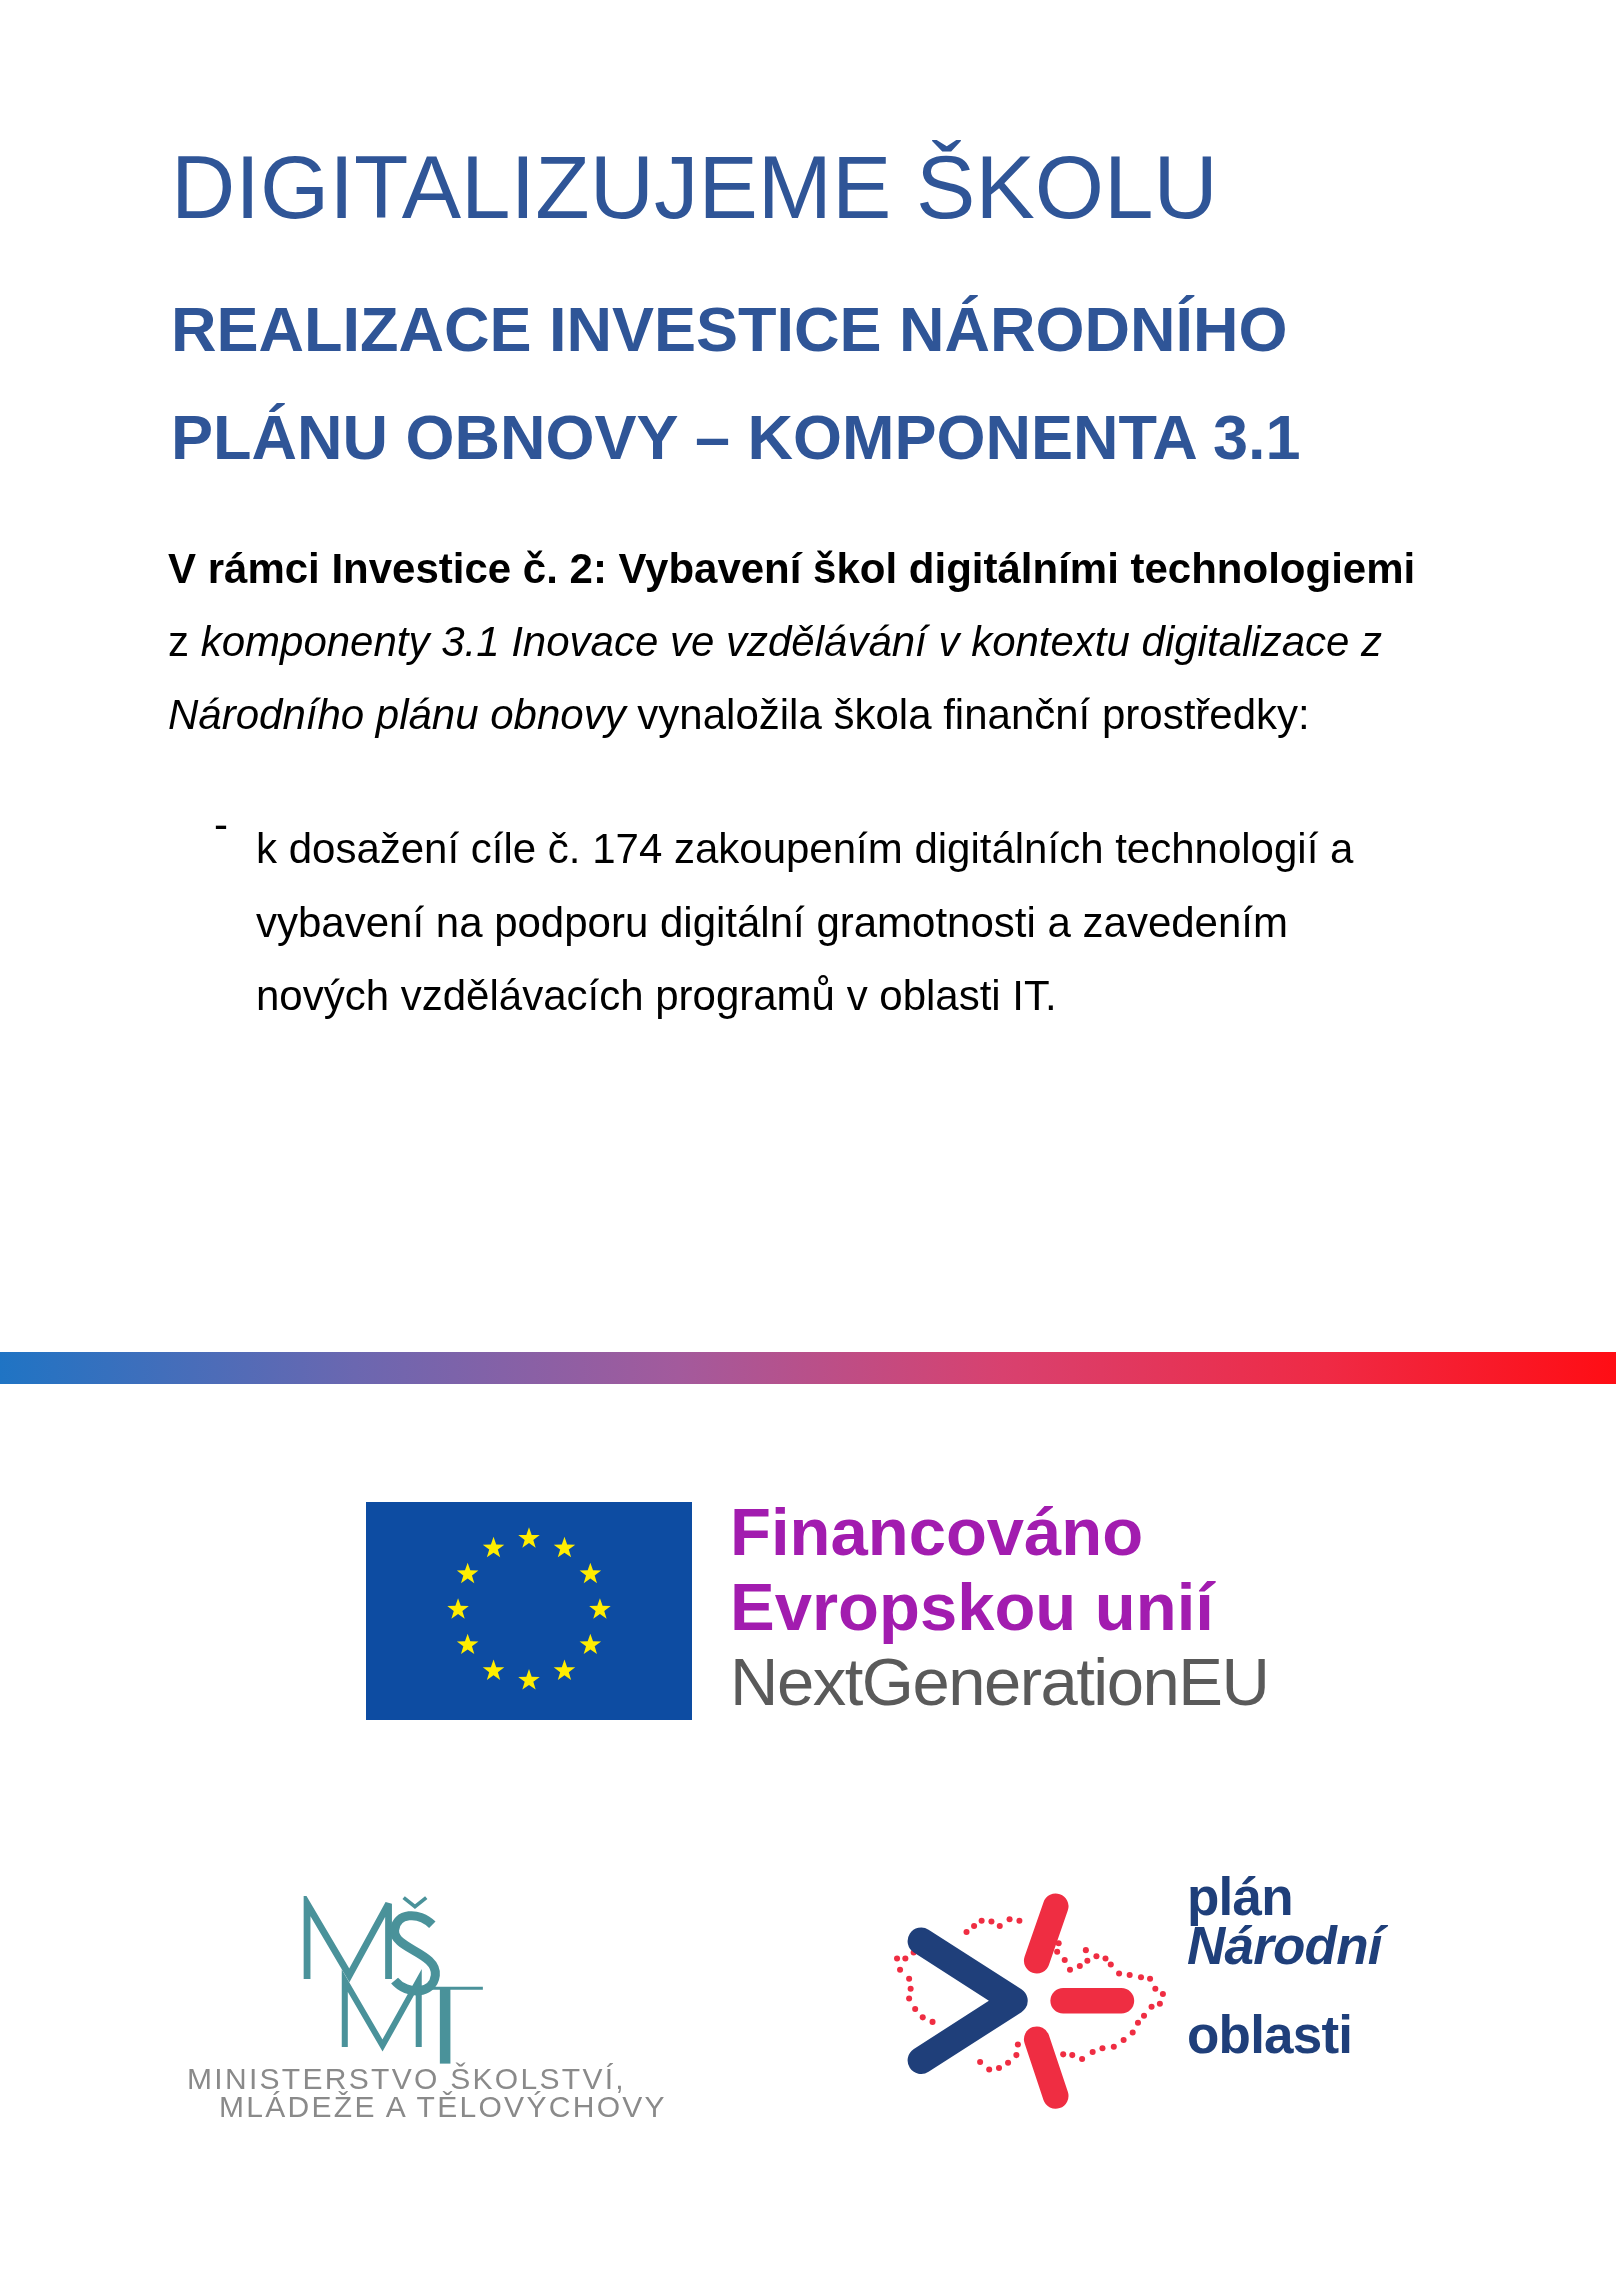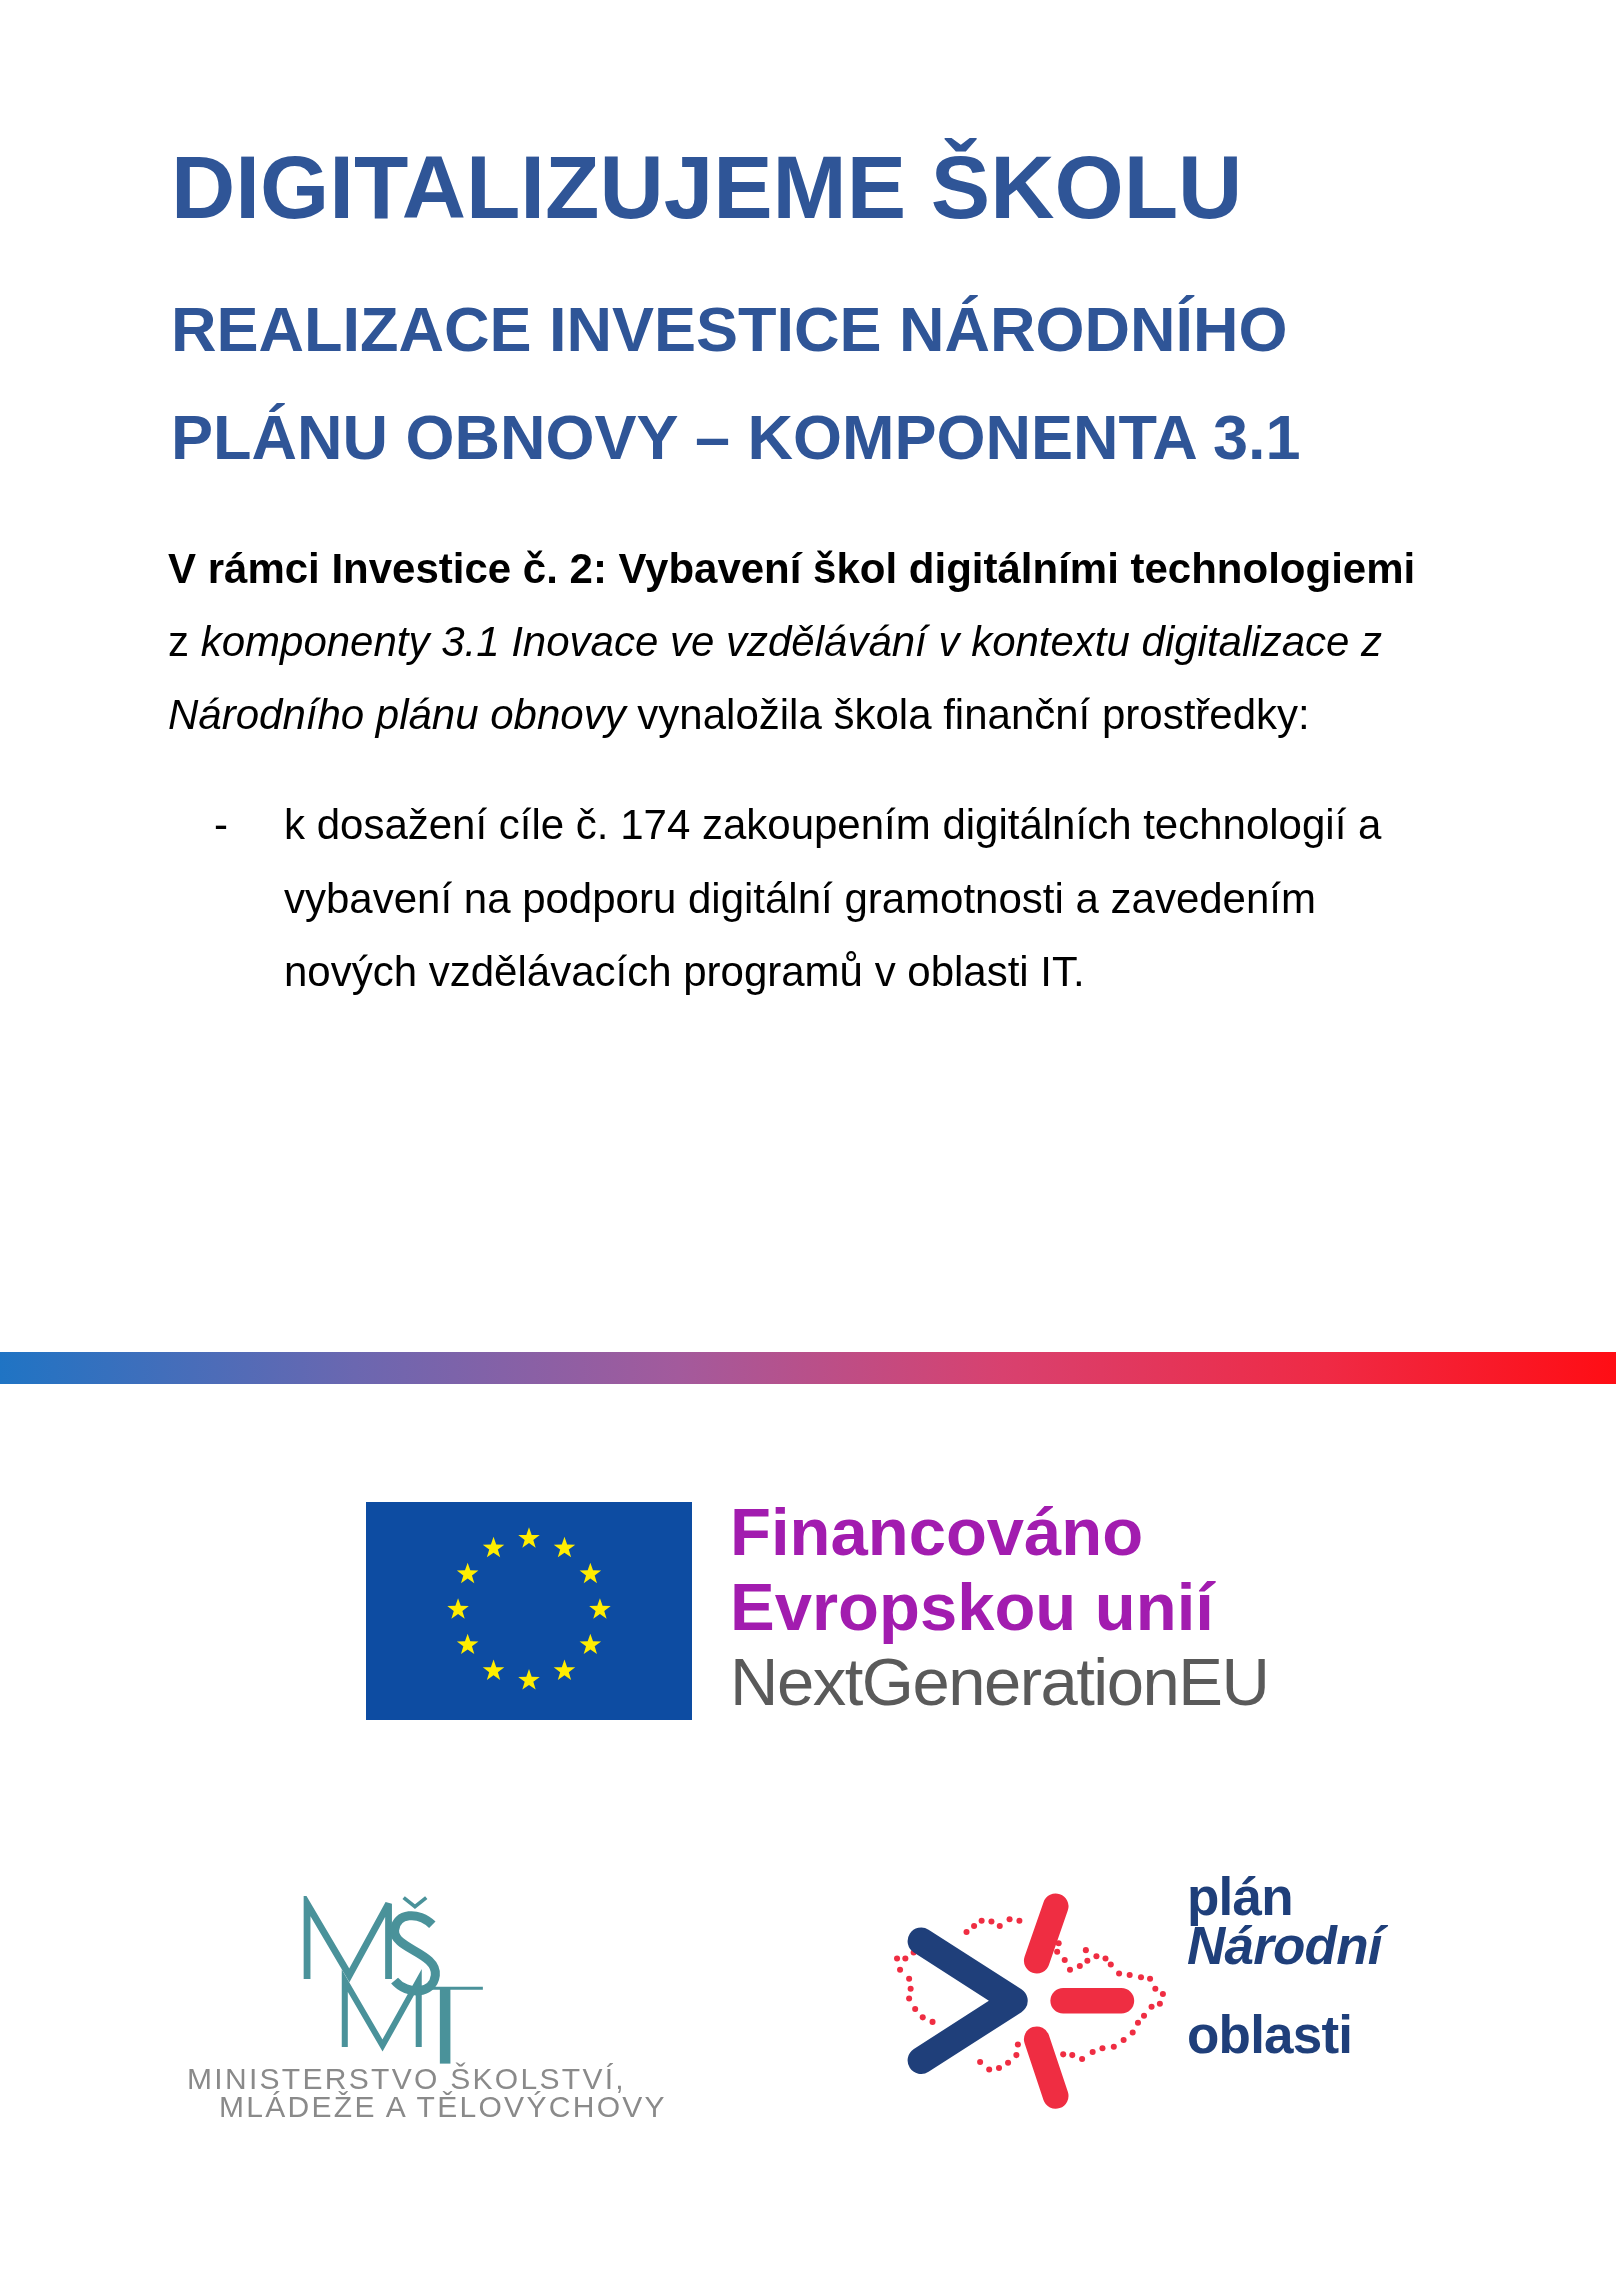--- a/index.html
+++ b/index.html
@@ -1,31 +1,31 @@
 <!DOCTYPE html>
 <html style="font-size:12px"><head>
 <meta charset="utf-8">
 <style>
   html, body { margin: 0; padding: 0; background: #ffffff; }
   body { width: 1616px; height: 2295px; position: relative; overflow: hidden; font-family: "Liberation Sans", sans-serif; }
   .abs { position: absolute; white-space: nowrap; }
 
-  .title { left: 171px; top: 143px; font-size: 89px; font-weight: bold; color: #2f5597; line-height: 1; text-align: center; }
+  .title { left: 171px; top: 143px; font-size: 89px; font-weight: normal; color: #2f5597; line-height: 1; text-align: center; }
   .subtitle { left: 171px; font-size: 63px; font-weight: bold; color: #2f5597; line-height: 1; }
   .sub1 { top: 298px; }
   .sub2 { top: 406px; }
 
   .body-line { left: 168px; font-size: 42px; color: #000; line-height: 1; }
   .bl1 { top: 548px; font-weight: bold; }
   .bl2 { top: 621px; }
   .bl3 { top: 694px; }
   .it { font-style: italic; }
 
   .bullet-dash { left: 214px; top: 804px; font-size: 42px; line-height: 1; color: #000; }
-  .bullet-line { left: 284px; font-size: 42px; line-height: 1; color: #000; }
+  .bullet-line { left: 256px; font-size: 42px; line-height: 1; color: #000; margin-top: 24px; }
   .bu1 { top: 804px; }
   .bu2 { top: 878px; }
   .bu3 { top: 951px; }
 
   .gradient-bar { left: 0; top: 1352px; width: 1616px; height: 32px;
     background: linear-gradient(88deg, #1f74c4 0%, #6b67b0 22%, #a35a9c 42%, #d8416f 62%, #ef2a45 82%, #ff0d14 100%); }
 
   .eu-flag { left: 366px; top: 1502px; width: 326px; height: 218px; background: #0d4ca2; }
   .eu-text { left: 730px; font-weight: bold; color: #a21caf; font-size: 67px; line-height: 1; }
   .eu1 { top: 1498px; }

